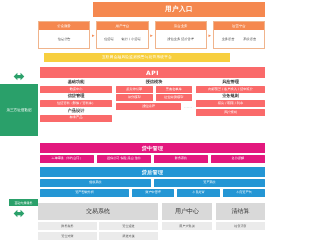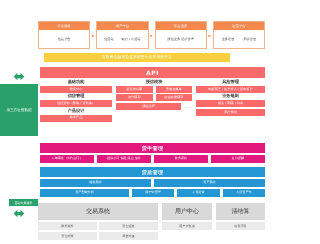--- a/index.html
+++ b/index.html
@@ -147,20 +147,21 @@
   }
   .sys-trade{left:38px;top:203px;width:120px;}
   .sys-user{left:162px;top:203px;width:50px;}
   .sys-clear{left:216px;top:203px;width:49px;}
 </style>
 </head>
 <body>
 
 <div class="page">
 
+  <div class="bar top-title">用户入口</div>
 
   <div class="entry-row">
     <div class="entry-card">
       <div class="cap">公众服务</div>
       <div class="body">
         <span>信息公告</span>
       </div>
     </div>
     <div class="arrow-sm">▸</div>
     <div class="entry-card">

